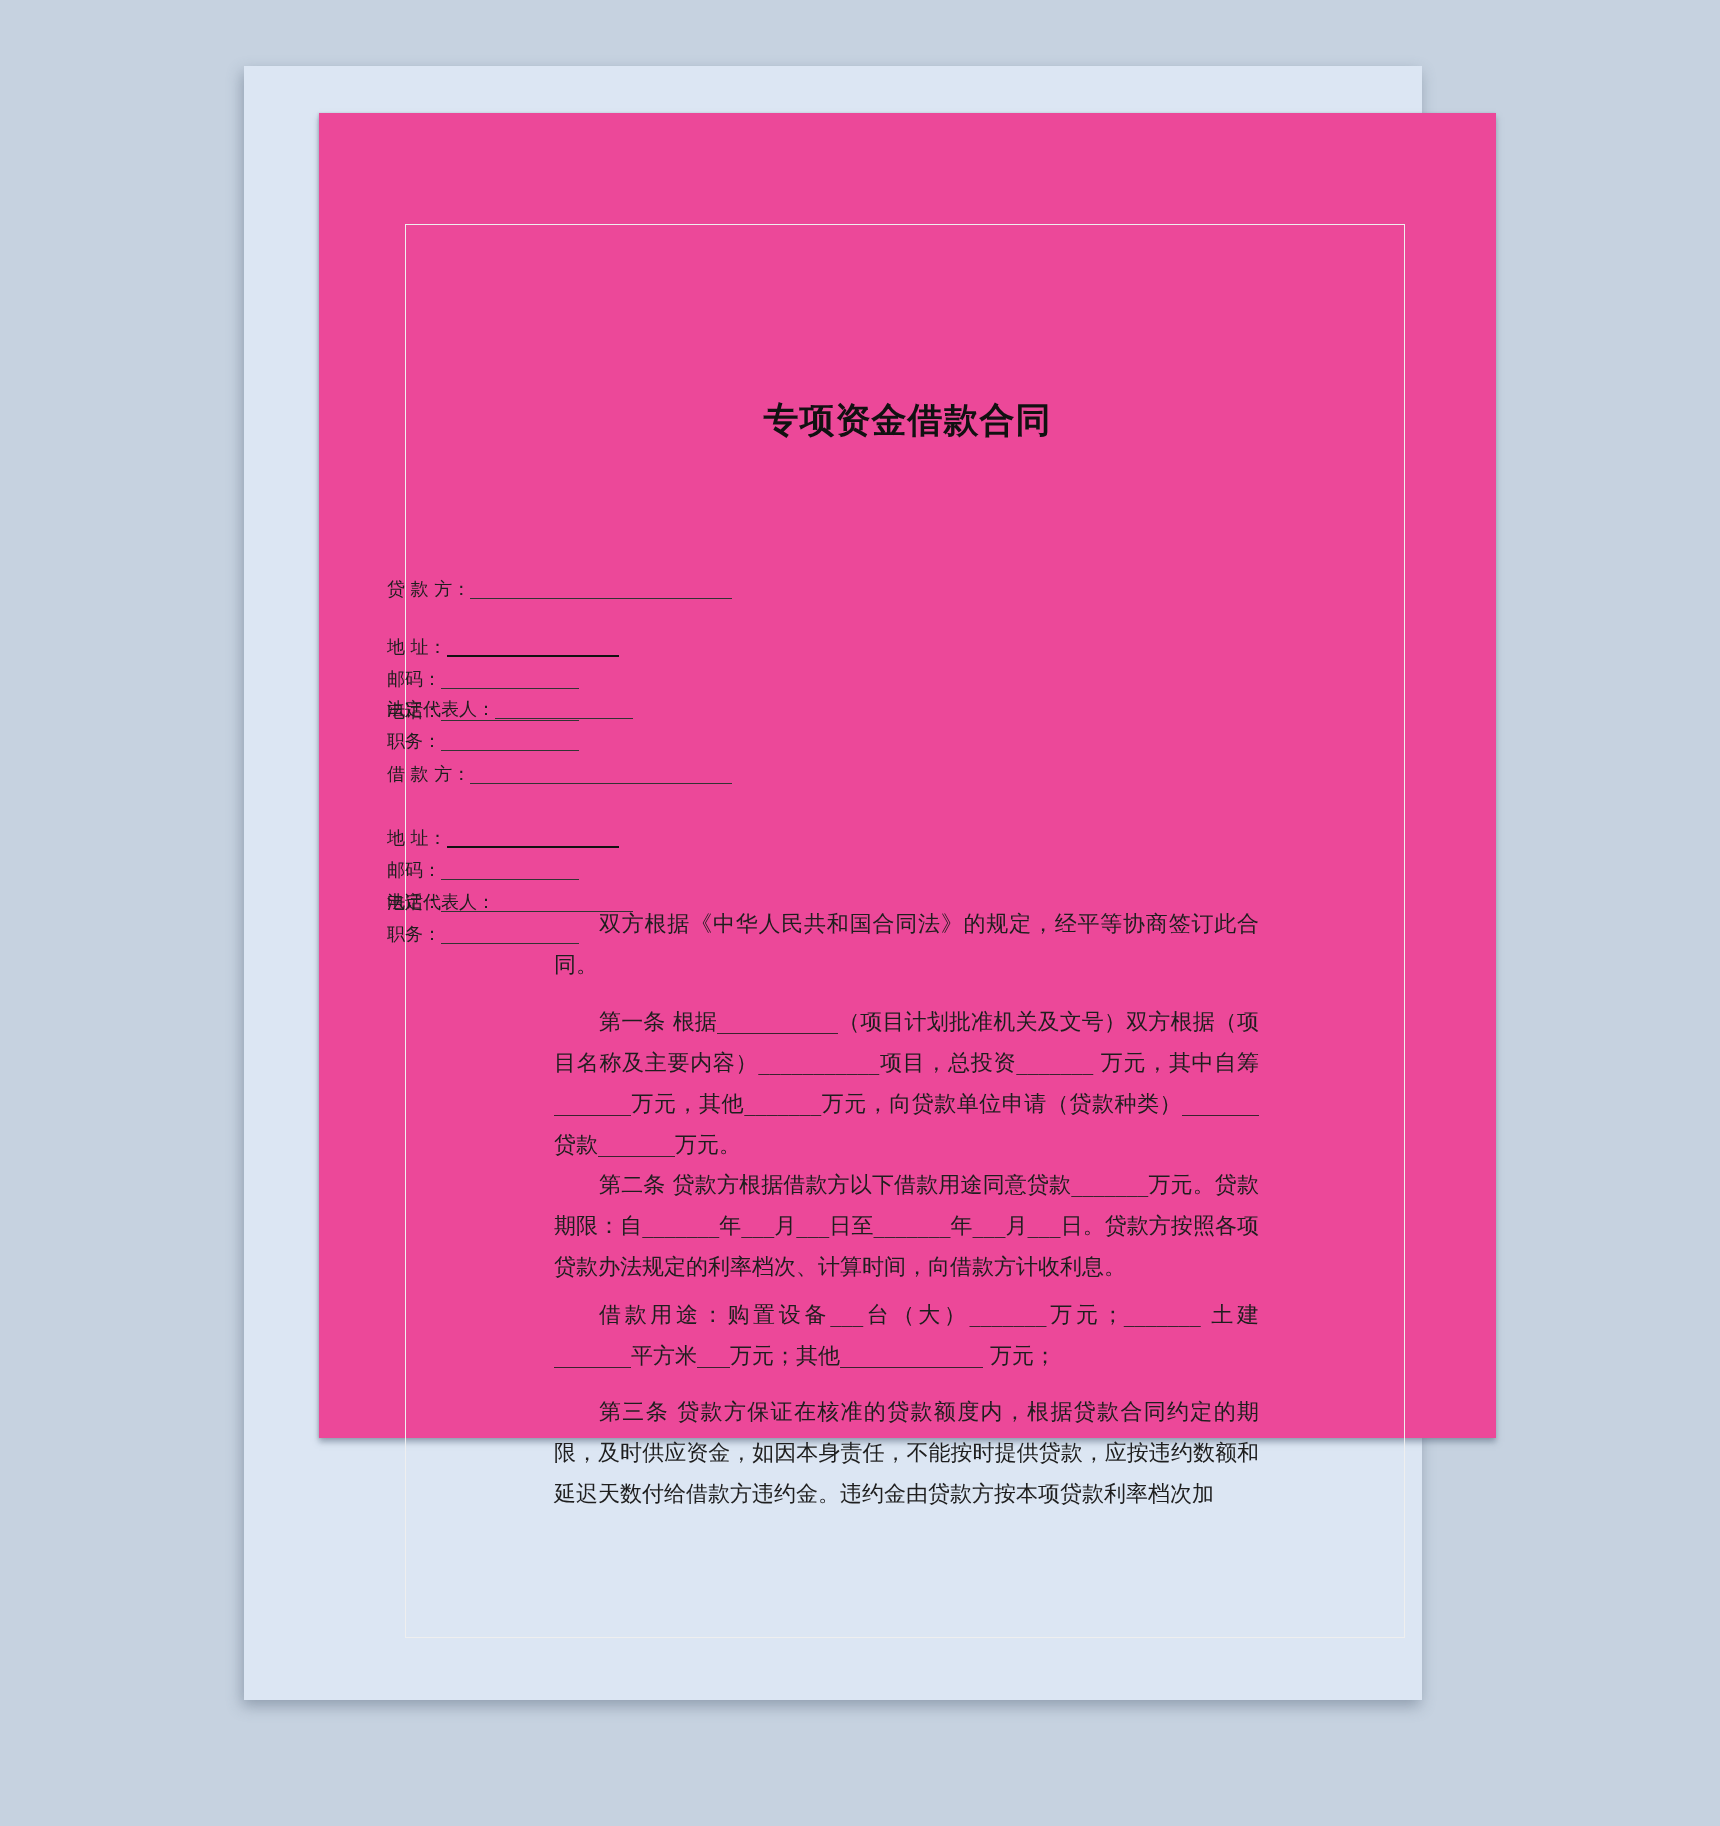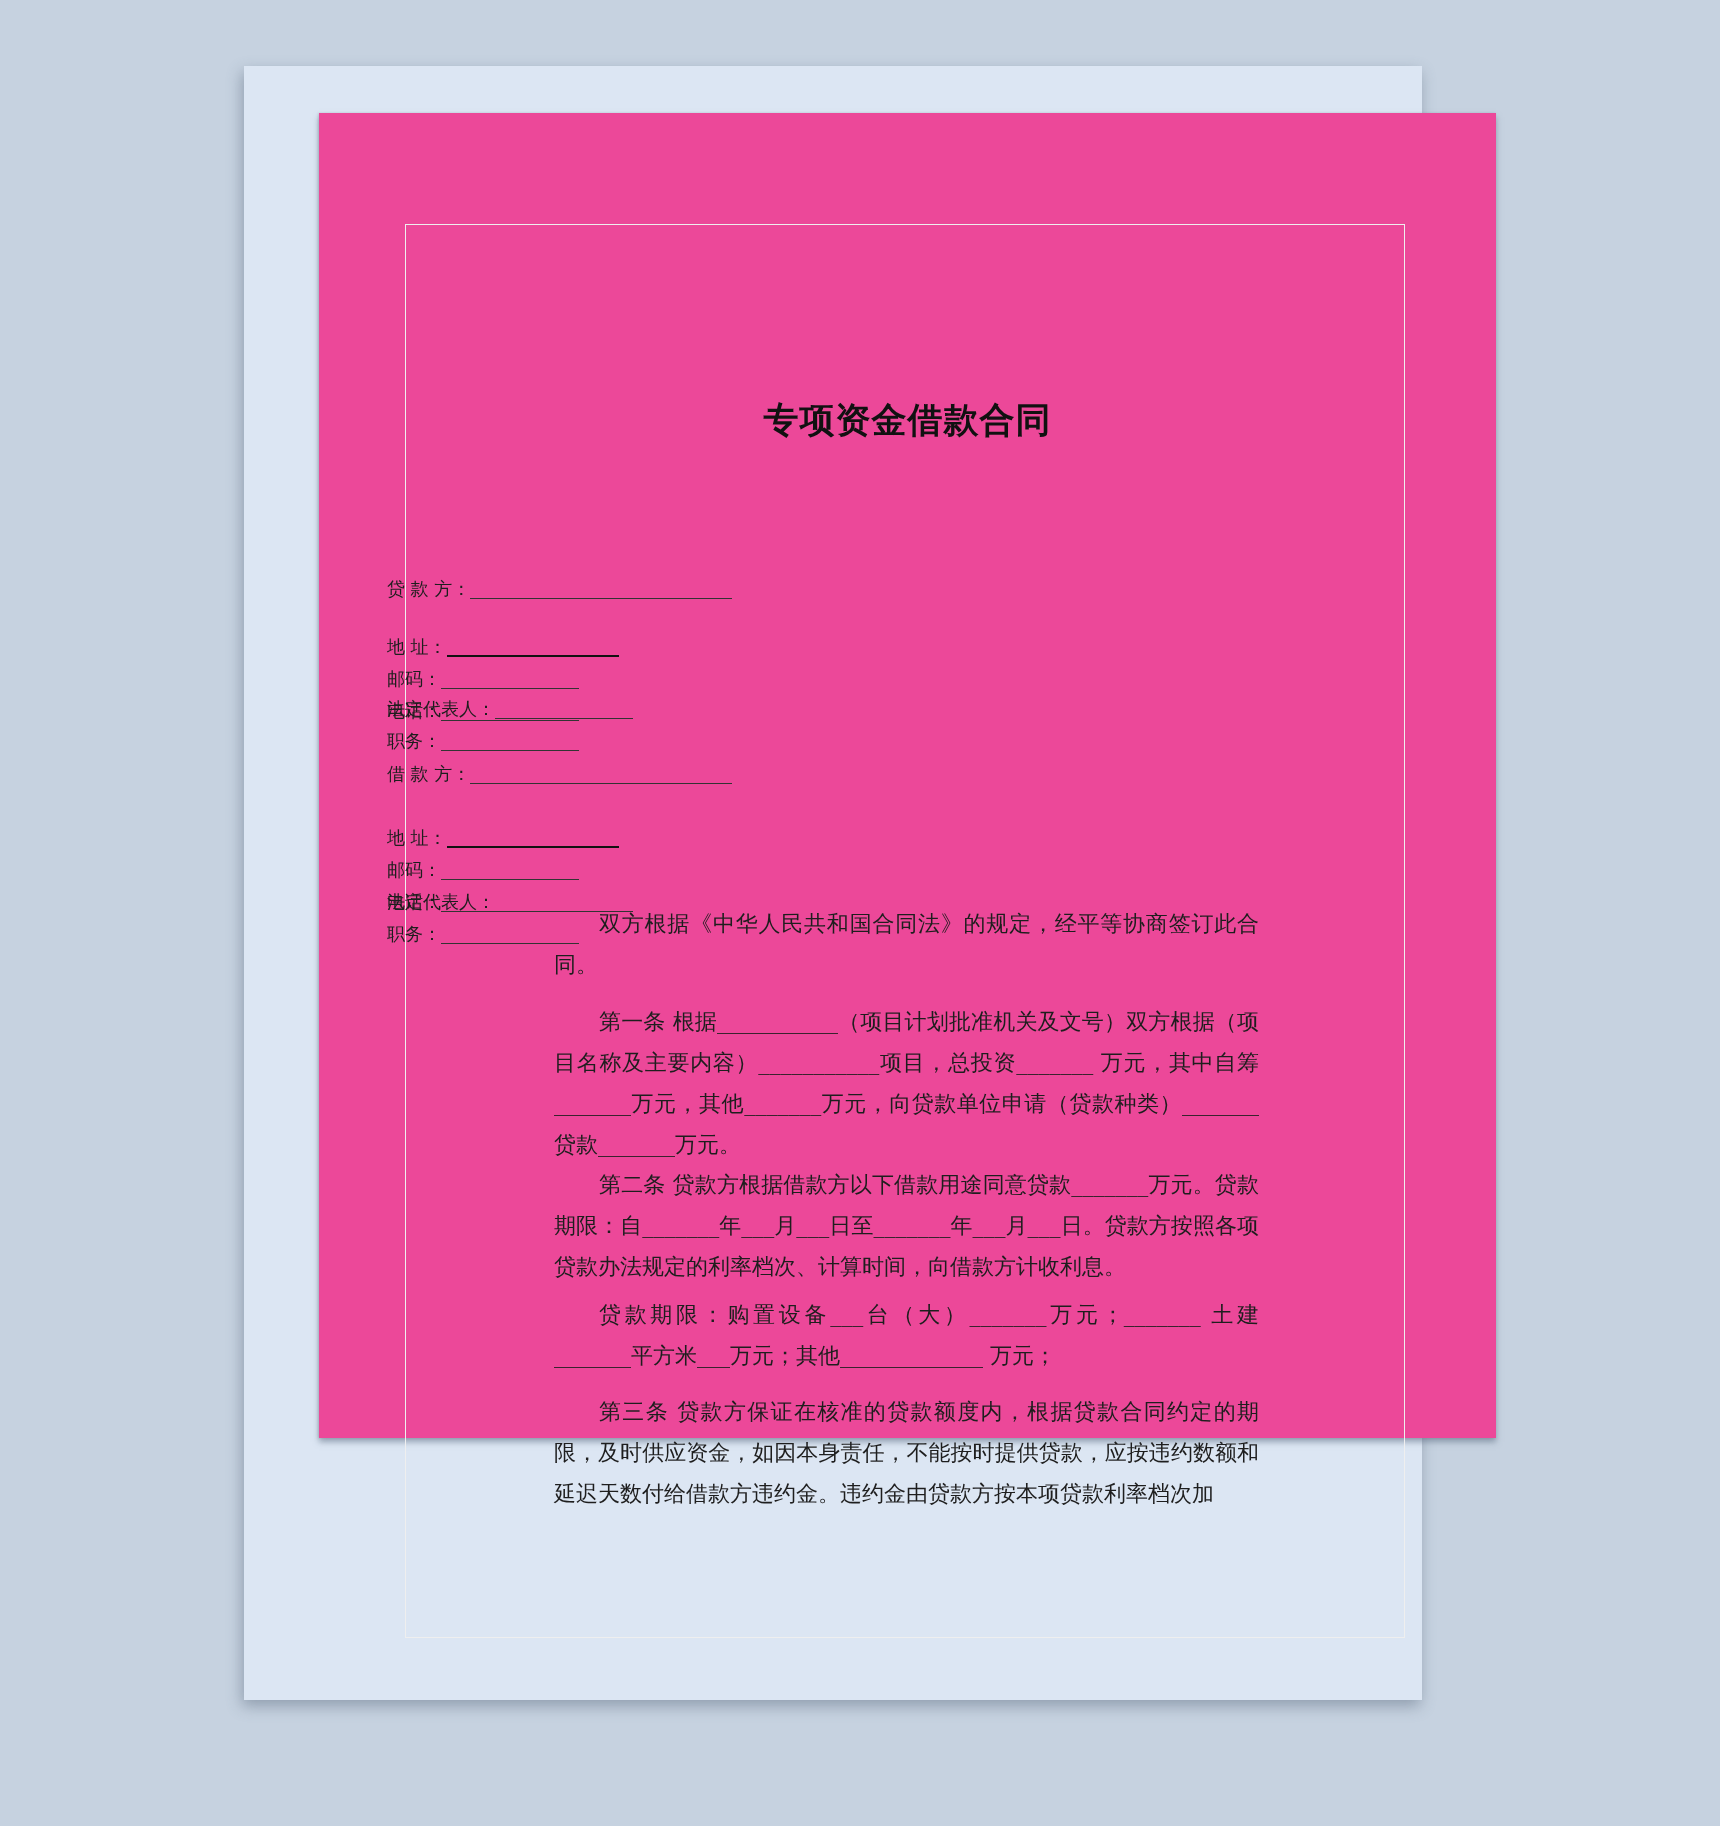--- a/index.html
+++ b/index.html
@@ -85,16 +85,16 @@
   </div>
   <div class="field-line" style="top:741px;">
     <span>法定代表人：</span><span class="uline" style="width:138px;"></span>
     <span>职务：</span><span class="uline" style="width:138px;"></span>
   </div>
 
   <div class="doc" style="top:790px;">
     <p class="para" style="top:0px;">双方根据《中华人民共和国合同法》的规定，经平等协商签订此合同。</p>
     <p class="para" style="top:98px;">第一条 根据___________（项目计划批准机关及文号）双方根据（项目名称及主要内容）___________项目，总投资_______ 万元，其中自筹_______万元，其他_______万元，向贷款单位申请（贷款种类）_______贷款_______万元。</p>
     <p class="para" style="top:261px;">第二条 贷款方根据借款方以下借款用途同意贷款_______万元。贷款期限：自_______年___月___日至_______年___月___日。贷款方按照各项贷款办法规定的利率档次、计算时间，向借款方计收利息。</p>
-    <p class="para" style="top:391px;">贷款期限：购置设备___台（大）_______万元；_______ 土建_______平方米___万元；其他_____________ 万元；</p>
+    <p class="para" style="top:391px;">借款用途：购置设备___台（大）_______万元；_______ 土建_______平方米___万元；其他_____________ 万元；</p>
     <p class="para" style="top:488px;">第三条 贷款方保证在核准的贷款额度内，根据贷款合同约定的期限，及时供应资金，如因本身责任，不能按时提供贷款，应按违约数额和延迟天数付给借款方违约金。违约金由贷款方按本项贷款利率档次加</p>
   </div>
 </div>
 
 </body></html>

